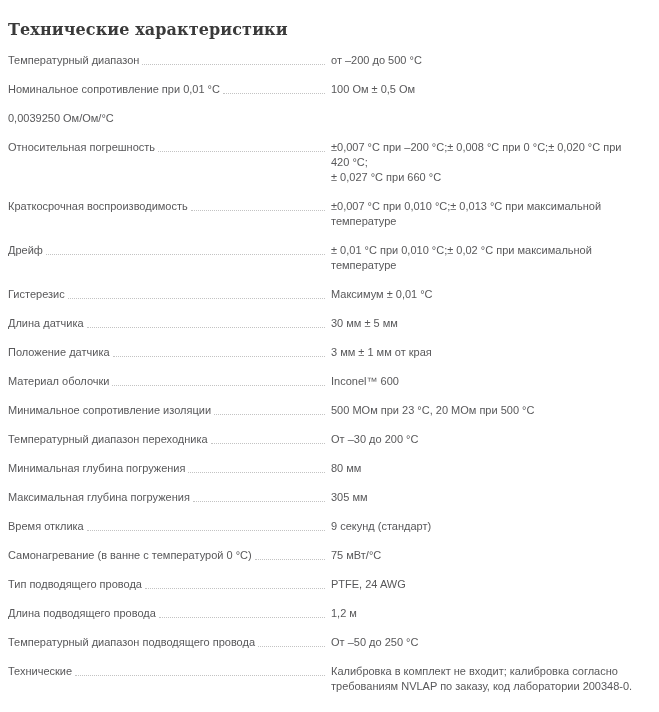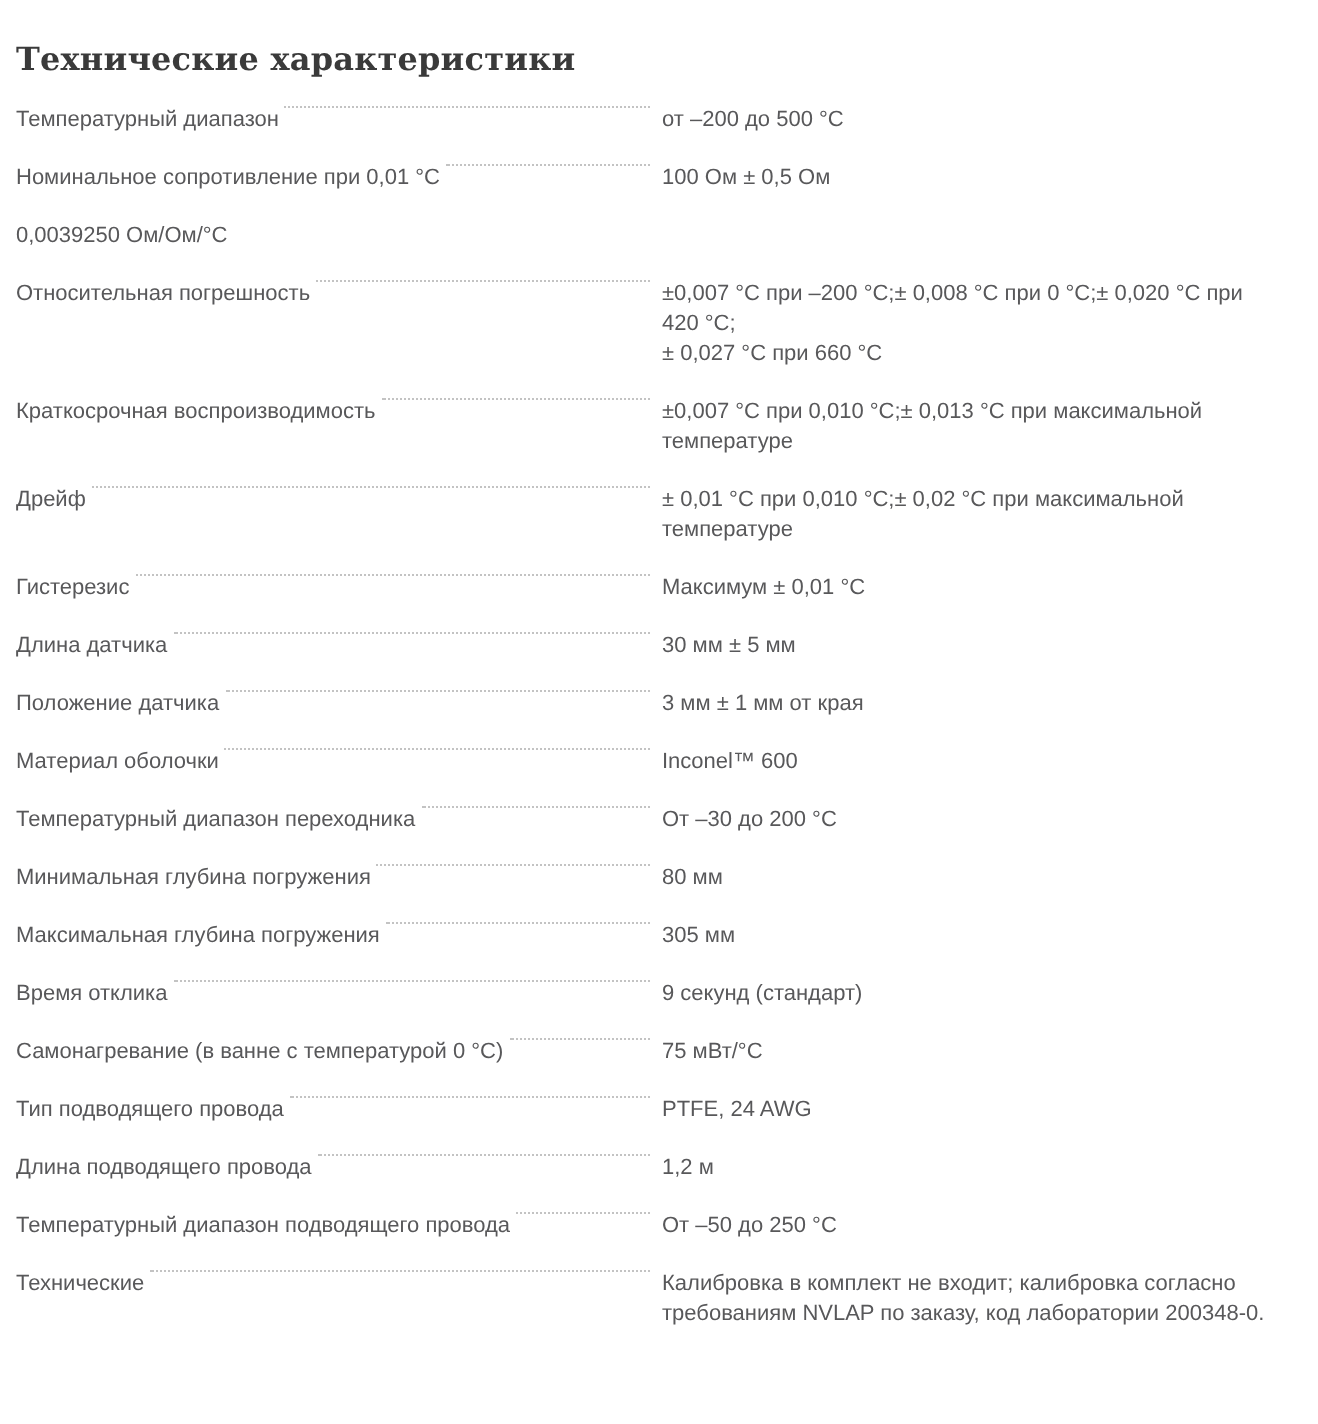--- a/index.html
+++ b/index.html
@@ -31,21 +31,21 @@
     align-items: flex-start;
     margin-bottom: 14px;
     font-size: 11px;
     line-height: 15px;
     color: var(--text-color, #58585a);
   }
   .spec-left {
     width: 323px;
     flex: 0 0 323px;
     display: flex;
-    align-items: flex-start;
+    align-items: flex-end;
   }
   .spec-label {
     white-space: nowrap;
     flex: 0 0 auto;
   }
   .dotted-leader {
     flex: 1 1 auto;
     min-width: 8px;
     height: 0;
     border-bottom: 1px dotted var(--leader-color, #c3c3c3);
@@ -133,20 +133,27 @@
   </div>
 
   <div class="spec-row">
     <div class="spec-left">
       <span class="spec-label">Материал оболочки</span>
       <span class="dotted-leader"></span>
     </div>
     <div class="spec-value">Inconel™ 600</div>
   </div>
 
+  <div class="spec-row">
+    <div class="spec-left">
+      <span class="spec-label">Минимальное сопротивление изоляции</span>
+      <span class="dotted-leader"></span>
+    </div>
+    <div class="spec-value">500 МОм при 23 °C, 20 МОм при 500 °C</div>
+  </div>
 
   <div class="spec-row">
     <div class="spec-left">
       <span class="spec-label">Температурный диапазон переходника</span>
       <span class="dotted-leader"></span>
     </div>
     <div class="spec-value">От –30 до 200 °C</div>
   </div>
 
 

